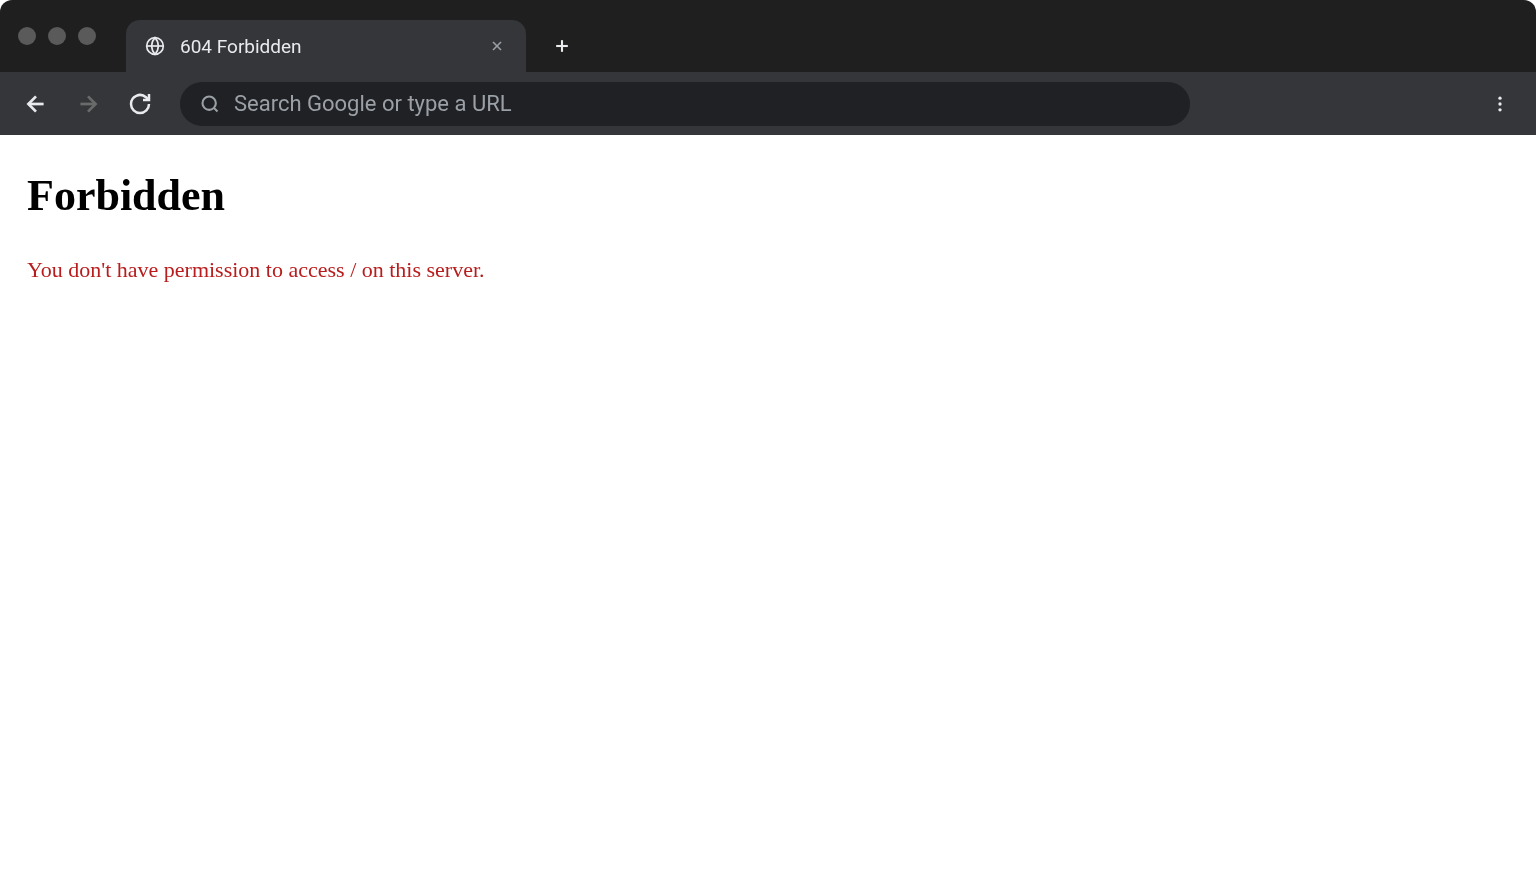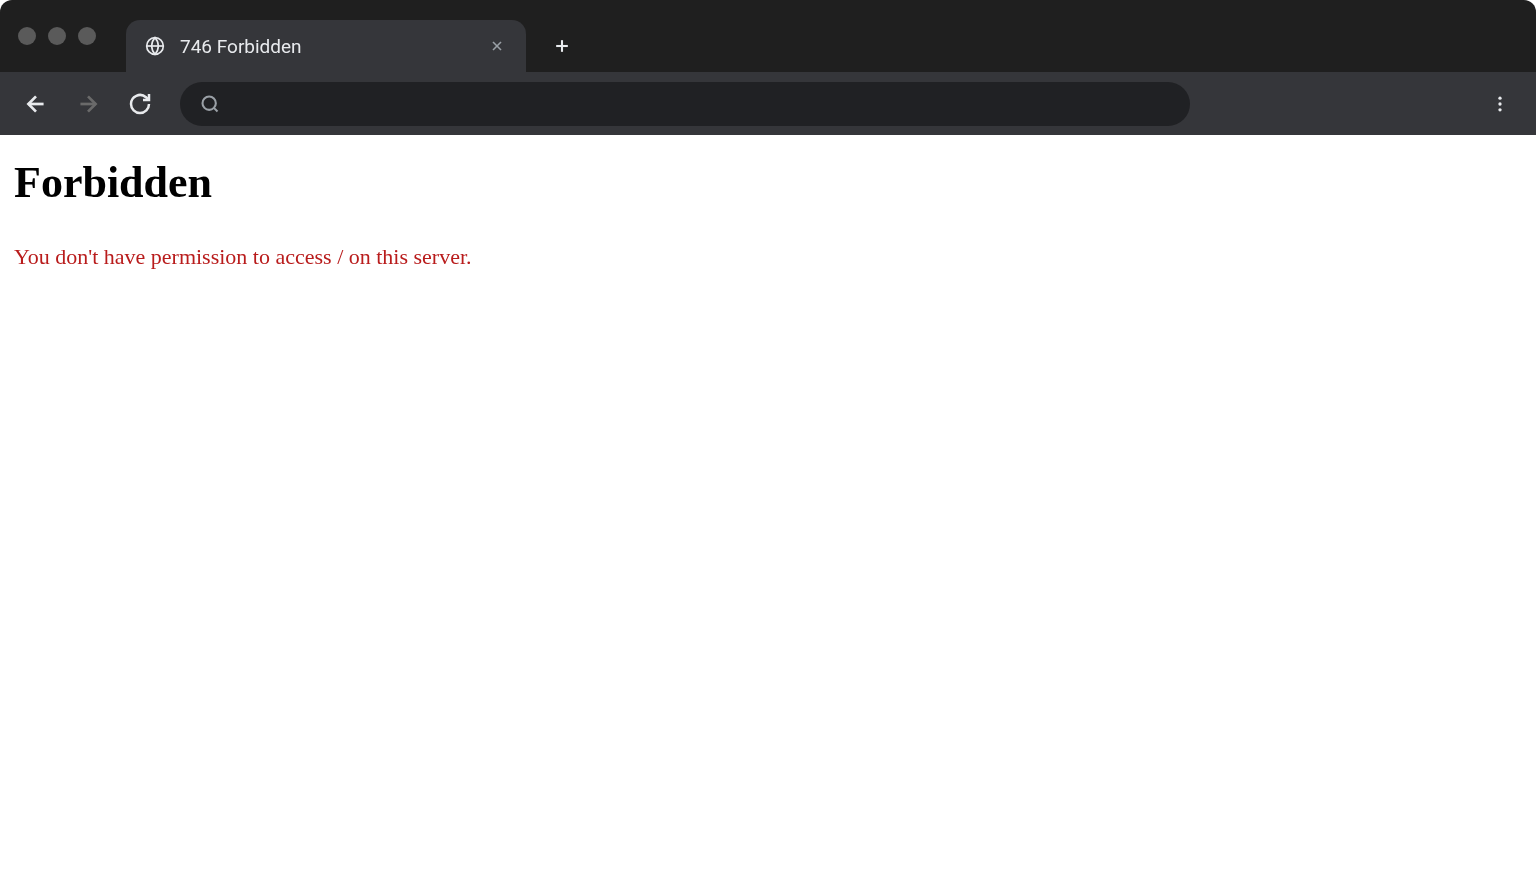--- a/index.html
+++ b/index.html
@@ -154,21 +154,21 @@
       height: 44px;
       display: flex;
       align-items: center;
       justify-content: center;
       color: #e8eaed;
       cursor: pointer;
       margin-left: auto;
     }
     
     .page-content {
-      padding: 14px;
+      padding: 27px;
       background: #ffffff;
       height: calc(881px - 135px);
       font-family: "Times New Roman", Times, serif;
     }
     
     .error-heading {
       font-size: 44px;
       font-weight: bold;
       color: #000;
       margin-bottom: 36px;
@@ -192,21 +192,21 @@
       <div class="window-control"></div>
     </div>
     <div class="tab">
       <span class="tab-icon">
         <svg width="20" height="20" viewBox="0 0 24 24" fill="none" stroke="#e8eaed" stroke-width="2">
           <circle cx="12" cy="12" r="10"></circle>
           <line x1="2" y1="12" x2="22" y2="12"></line>
           <path d="M12 2a15.3 15.3 0 0 1 4 10 15.3 15.3 0 0 1-4 10 15.3 15.3 0 0 1-4-10 15.3 15.3 0 0 1 4-10z"></path>
         </svg>
       </span>
-      <span class="tab-title">746 Forbidden</span>
+      <span class="tab-title">604 Forbidden</span>
       <span class="tab-close">
         <svg width="16" height="16" viewBox="0 0 24 24" fill="none" stroke="currentColor" stroke-width="2.5">
           <line x1="18" y1="6" x2="6" y2="18"></line>
           <line x1="6" y1="6" x2="18" y2="18"></line>
         </svg>
       </span>
     </div>
     <div class="new-tab">
       <svg width="20" height="20" viewBox="0 0 24 24" fill="none" stroke="#e8eaed" stroke-width="2.5">
         <line x1="12" y1="5" x2="12" y2="19"></line>
@@ -235,20 +235,21 @@
         <path d="M3 12a9 9 0 0 0 18 0"></path>
       </svg>
     </div>
     <div class="address-bar">
       <span class="search-icon">
         <svg width="20" height="20" viewBox="0 0 24 24" fill="none" stroke="currentColor" stroke-width="2.5">
           <circle cx="11" cy="11" r="8"></circle>
           <line x1="21" y1="21" x2="16.65" y2="16.65"></line>
         </svg>
       </span>
+      <input type="text" class="address-input" placeholder="Search Google or type a URL" style="">
     </div>
     <div class="menu-button">
       <svg width="20" height="20" viewBox="0 0 24 24" fill="currentColor">
         <circle cx="12" cy="5" r="2"></circle>
         <circle cx="12" cy="12" r="2"></circle>
         <circle cx="12" cy="19" r="2"></circle>
       </svg>
     </div>
   </div>
 </div>

